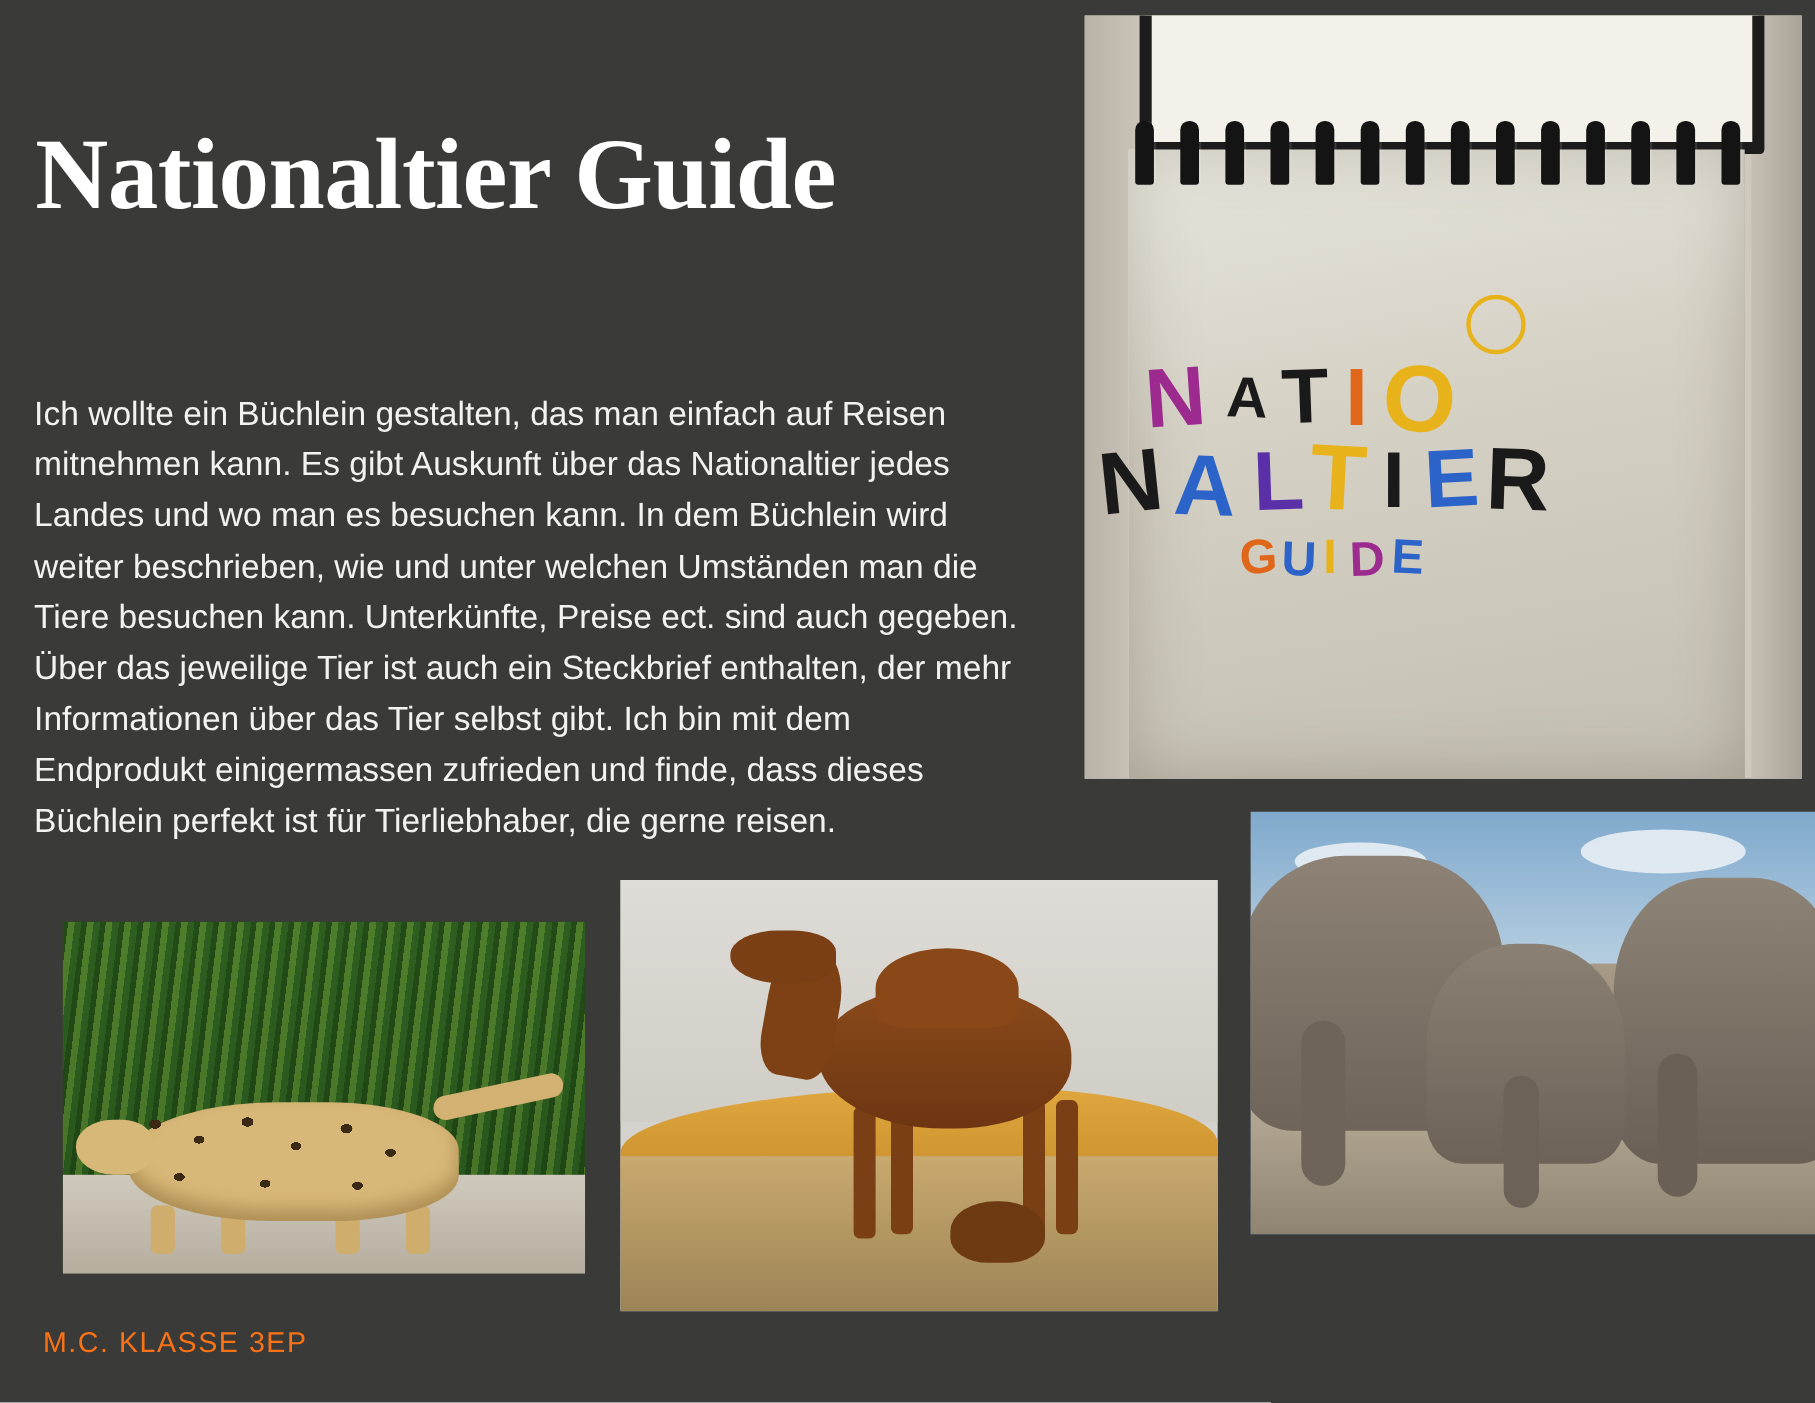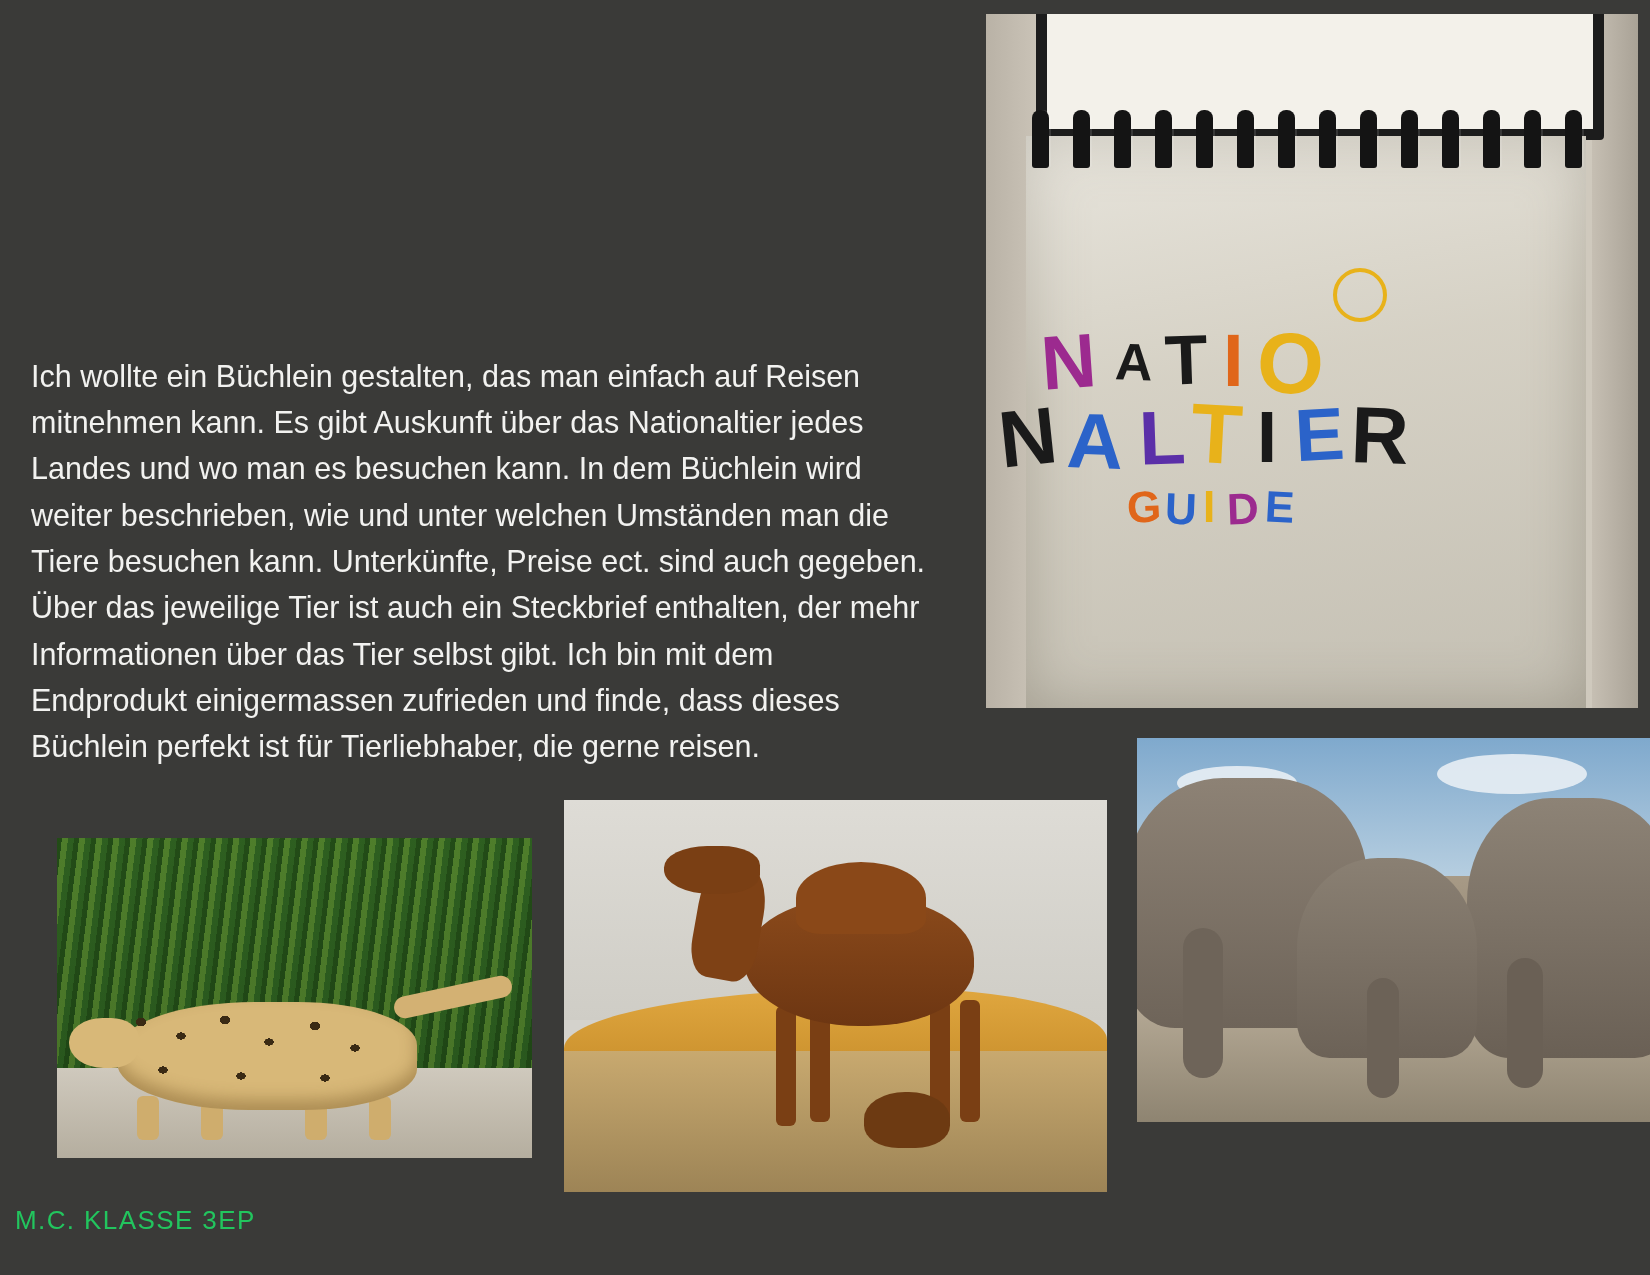--- a/index.html
+++ b/index.html
@@ -37,25 +37,25 @@
     top: 322px;
     width: 905px;
     font-size: 30.5px;
     line-height: 1.52;
     color: #f2f2f0;
     font-family: "Liberation Sans", sans-serif;
   }
   
   .credit {
     position: absolute;
-    left: 15px;
+    left: 39px;
     top: 1205px;
     font-size: 26px;
     letter-spacing: 1.4px;
-    color: #22c55e;
+    color: #f97316;
     font-family: "Liberation Sans", sans-serif;
   }
 
   
   .photo-notebook {
     position: absolute;
     left: 986px;
     top: 14px;
     width: 652px;
     height: 694px;
@@ -225,20 +225,21 @@
     background:linear-gradient(180deg,#8d8376,#6a6055);border-radius:40% 40% 20% 20%;
   }
   .el-right:after{content:"";position:absolute;left:40px;top:160px;width:36px;height:130px;
     background:#6a6055;border-radius:18px;}
 </style>
 </head>
 <body>
 
 <div class="poster">
 
+  <h1 class="title">Nationaltier Guide</h1>
 
   <p class="body-text">Ich wollte ein Büchlein gestalten, das man einfach auf Reisen mitnehmen kann. Es gibt Auskunft über das Nationaltier jedes Landes und wo man es besuchen kann. In dem Büchlein wird weiter beschrieben, wie und unter welchen Umständen man die Tiere besuchen kann. Unterkünfte, Preise ect. sind auch gegeben. Über das jeweilige Tier  ist auch ein Steckbrief enthalten, der mehr Informationen über das Tier selbst gibt. Ich bin mit dem Endprodukt einigermassen zufrieden und finde, dass dieses Büchlein perfekt ist für Tierliebhaber, die gerne reisen.</p>
 
   <div class="credit">M.C. KLASSE 3EP</div>
 
   <div class="photo-notebook">
     <div class="nb-wall-left"></div>
     <div class="nb-wall-right"></div>
     <div class="nb-cover"></div>
     <div class="nb-page"></div>

